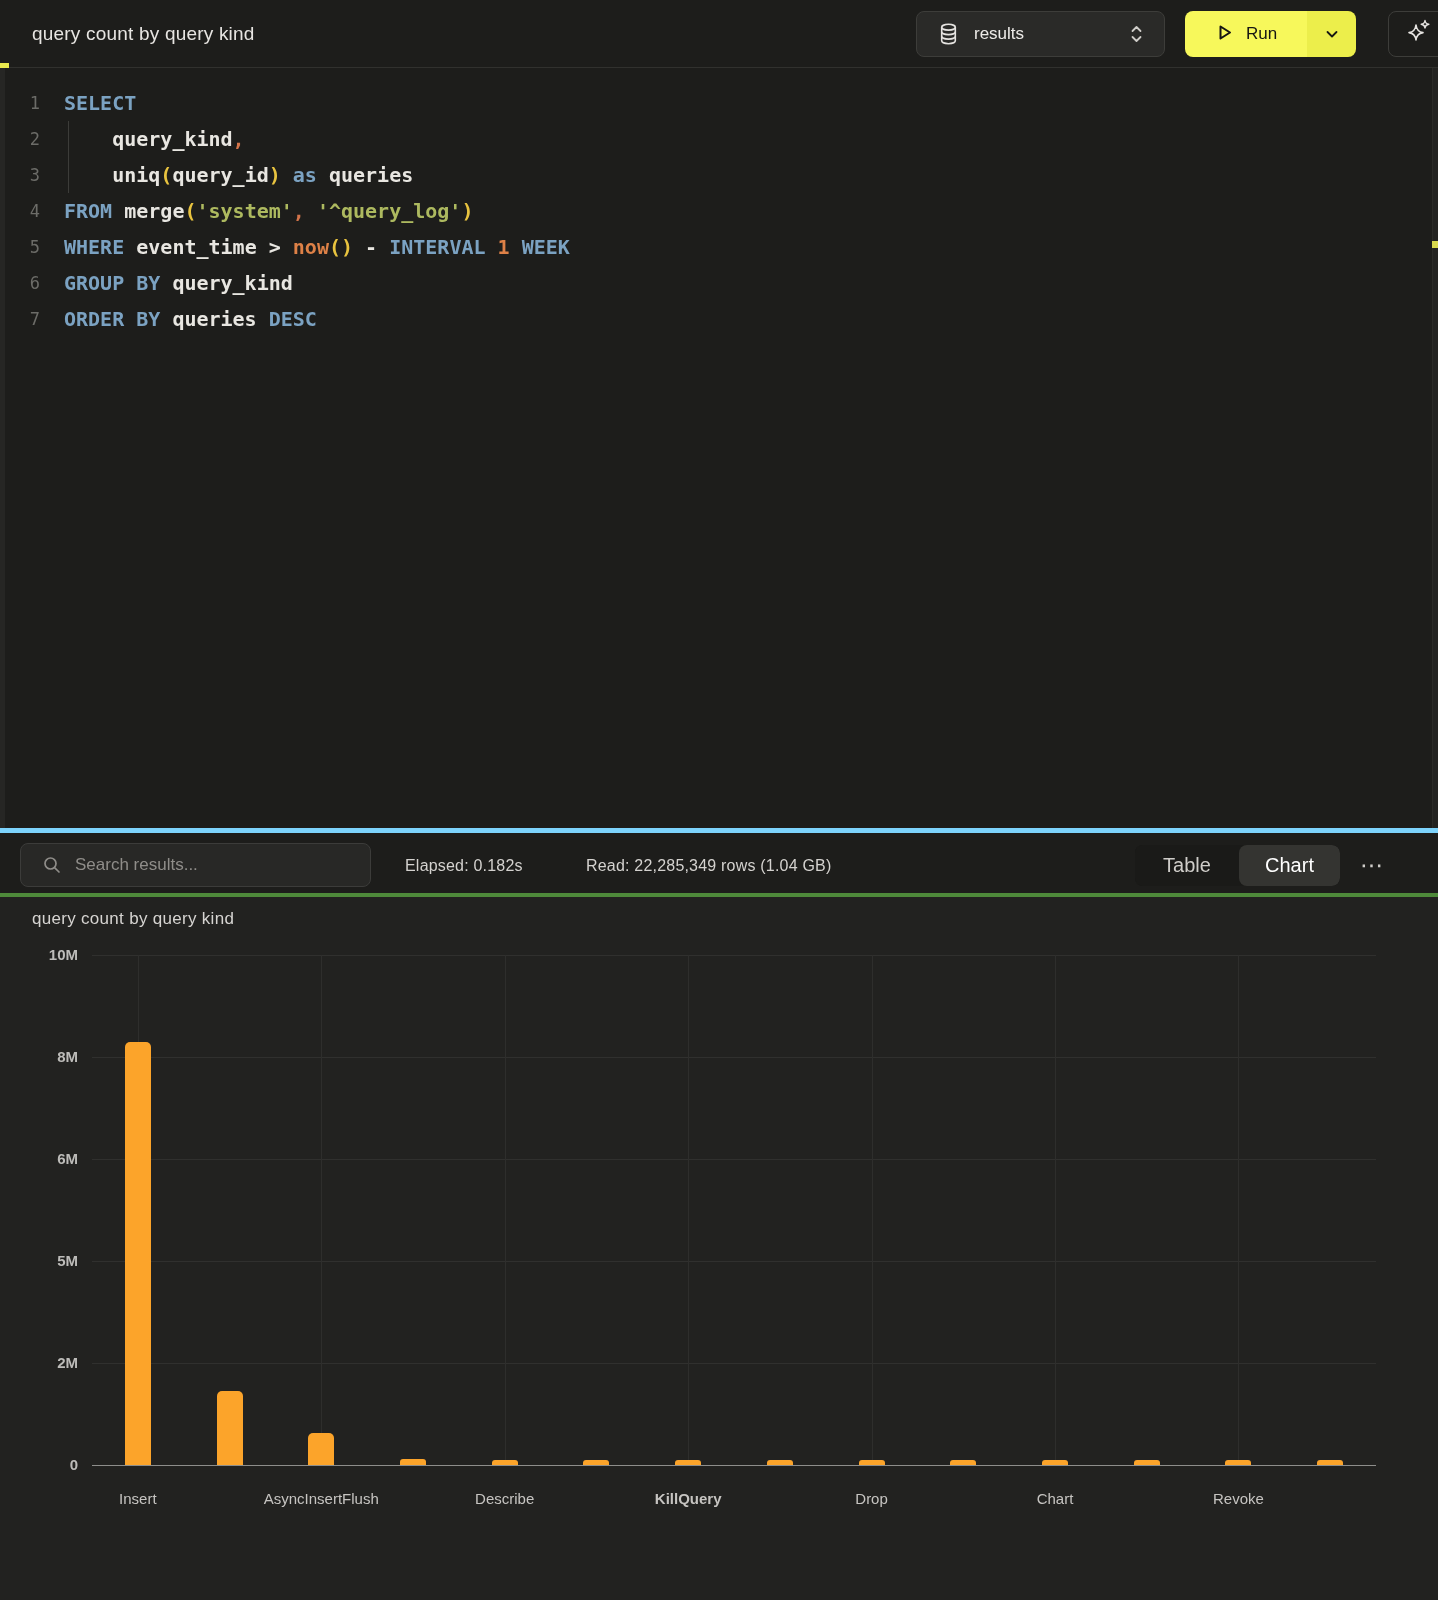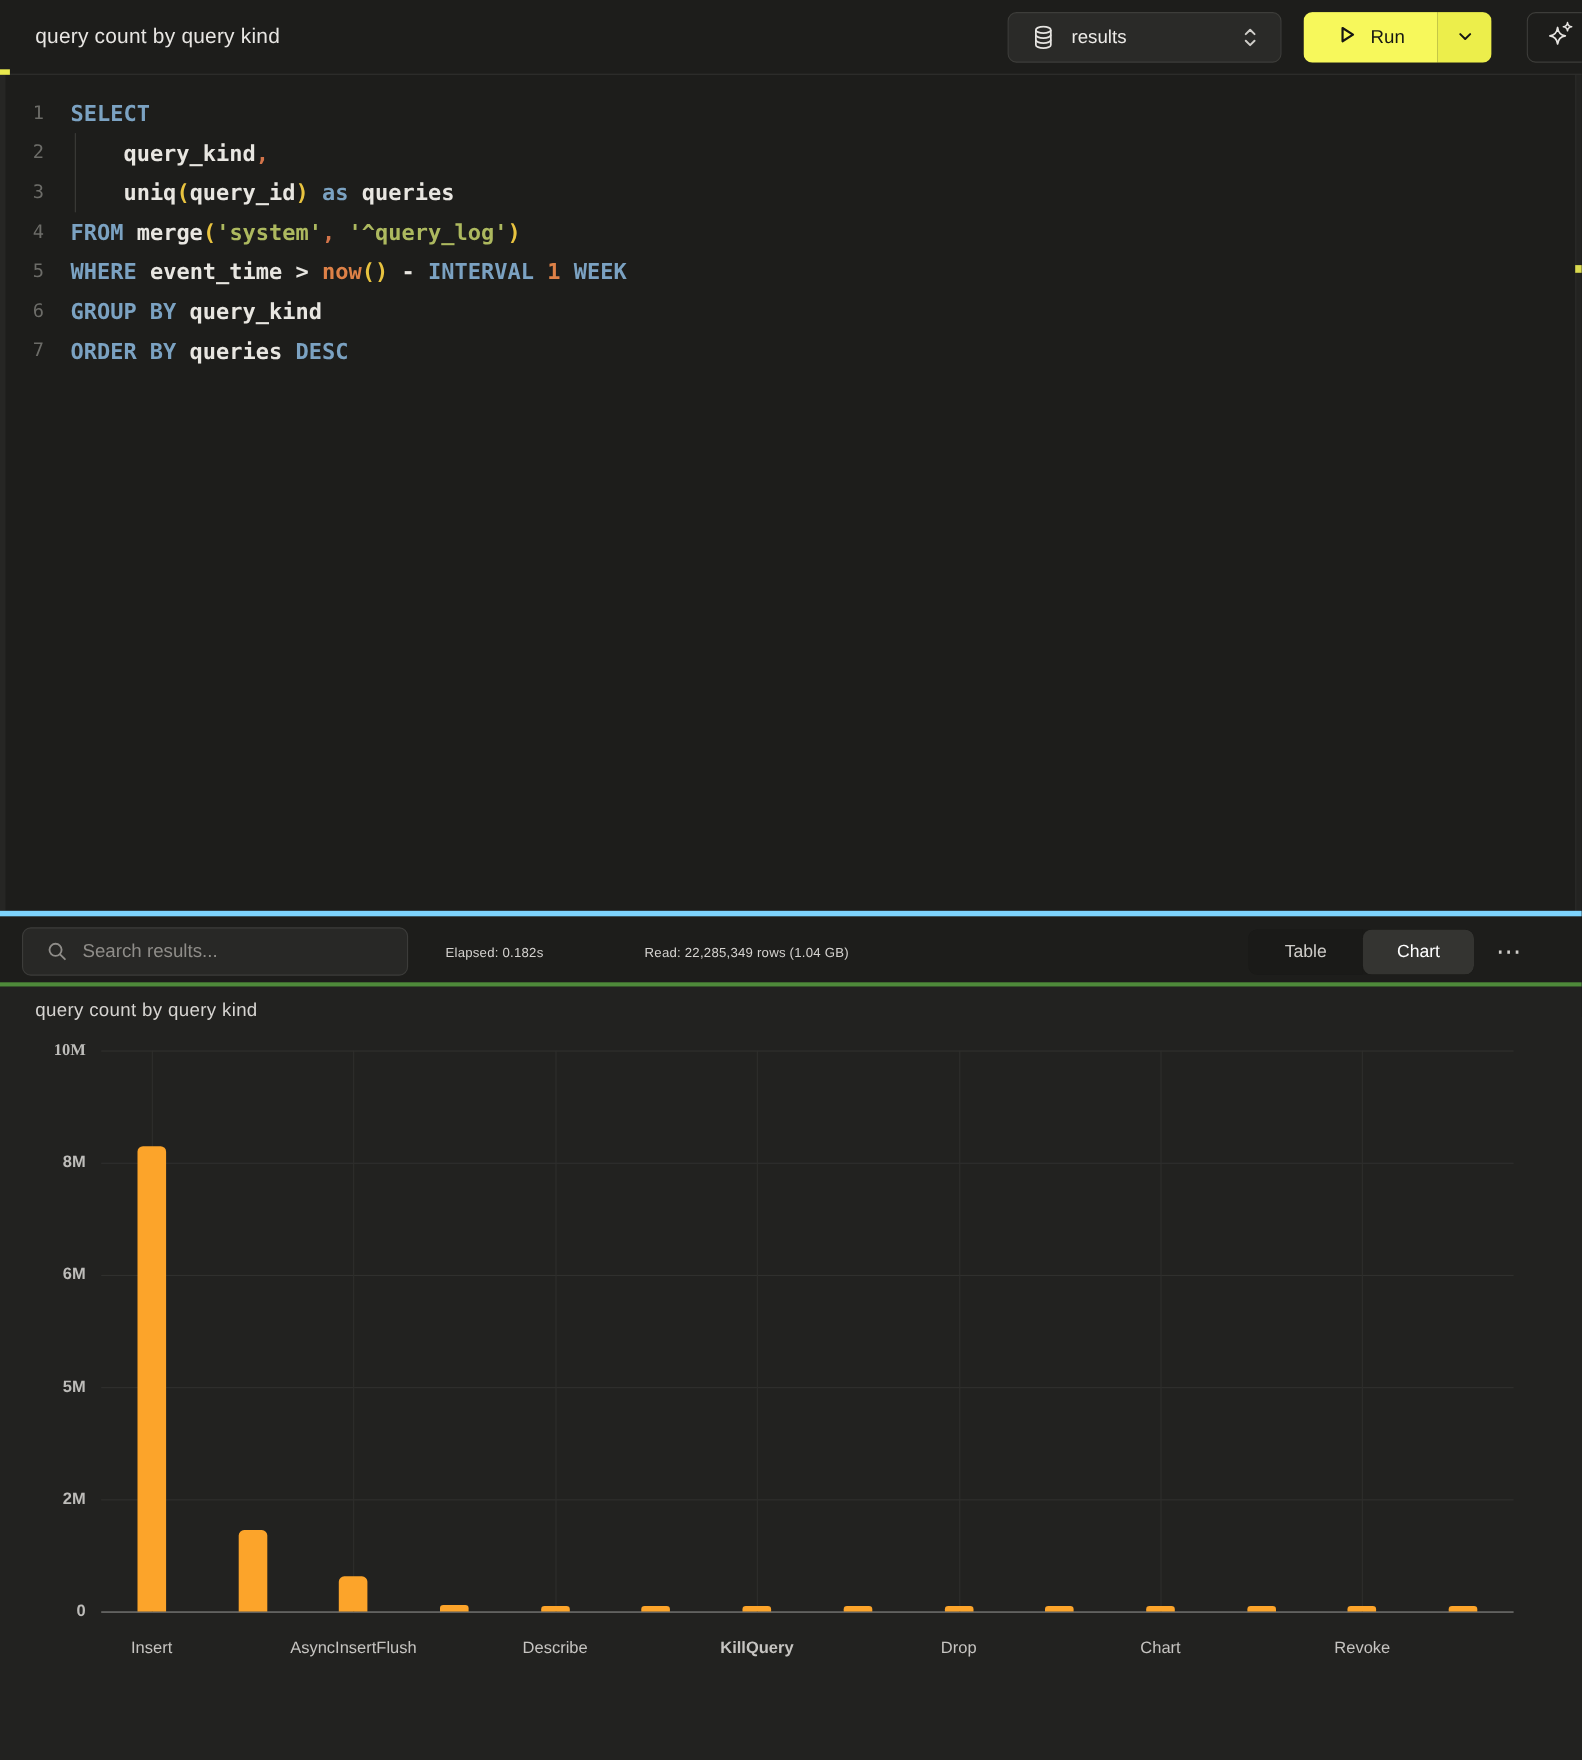--- a/index.html
+++ b/index.html
@@ -49,27 +49,27 @@
   .results-toolbar { position: absolute; left: 0; top: 828px; width: 1438px; height: 65px;
                      background: #1D1D1B; border-top: 5px solid #7dd3fc; }
   .search-box { position: absolute; left: 20px; top: 10px; width: 351px; height: 44px;
                 background: #282826; border: 1px solid #3C3C3A; border-radius: 8px;
                 display: flex; align-items: center; }
   .search-box svg { margin-left: 22px; flex: none; }
   .search-input { background: transparent; border: none; outline: none; color: #D6D4D1;
                   font-size: 17px; margin-left: 14px; width: 280px; font-family: "Liberation Sans", sans-serif; }
   .search-input::placeholder { color: #8F8D89; }
   .stat { position: absolute; top: 0; height: 65px; display: flex; align-items: center;
-          font-size: 12px; color: #D4D2CF; letter-spacing: .2px; }
+          font-size: 16px; color: #D4D2CF; letter-spacing: .2px; }
   .stat-elapsed { left: 405px; }
   .stat-read { left: 586px; }
   .view-toggle { position: absolute; left: 1135px; top: 12px; height: 41px; display: flex;
                  background: #1A1A18; border-radius: 8px; overflow: hidden; }
   .seg { height: 100%; display: flex; align-items: center; justify-content: center;
-         font-size: 16px; cursor: pointer; }
+         font-size: 20px; cursor: pointer; }
   .seg-table { width: 104px; color: #CFCDC9; background: #1A1A18; }
   .seg-chart { width: 101px; color: #FFFFFF; background: #343431; border-radius: 8px; }
   .more-btn { position: absolute; left: 1352px; top: 12px; width: 40px; height: 41px;
               display: flex; align-items: center; justify-content: center; color: #CFCDC9;
               font-size: 23px; letter-spacing: 1px; cursor: pointer; }
 
   
   .green-divider { position: absolute; left: 0; top: 893px; width: 1438px; height: 4px; background: #4E8A3A; }
 
   
@@ -174,21 +174,21 @@
         <div class="ytick" style="left: 18px; top: 559px;">0</div>
         <div class="gridline-h" style="left: 92px; top: 466px; width: 1284px;"></div>
         <div class="ytick" style="left: 18px; top: 457px;">2M</div>
         <div class="gridline-h" style="left: 92px; top: 364px; width: 1284px;"></div>
         <div class="ytick" style="left: 18px; top: 355px;">5M</div>
         <div class="gridline-h" style="left: 92px; top: 262px; width: 1284px;"></div>
         <div class="ytick" style="left: 18px; top: 253px;">6M</div>
         <div class="gridline-h" style="left: 92px; top: 160px; width: 1284px;"></div>
         <div class="ytick" style="left: 18px; top: 151px;">8M</div>
         <div class="gridline-h" style="left: 92px; top: 58px; width: 1284px;"></div>
-        <div class="ytick" style="left: 18px; top: 49px; font-family: Liberation Serif, serif;">10M</div>
+        <div class="ytick" style="left: 18px; top: 49px;">10M</div>
         <div class="gridline-v" style="left: 137.857px; top: 58px; height: 510px;"></div>
         <div class="gridline-v" style="left: 321.286px; top: 58px; height: 510px;"></div>
         <div class="gridline-v" style="left: 504.714px; top: 58px; height: 510px;"></div>
         <div class="gridline-v" style="left: 688.143px; top: 58px; height: 510px;"></div>
         <div class="gridline-v" style="left: 871.571px; top: 58px; height: 510px;"></div>
         <div class="gridline-v" style="left: 1055px; top: 58px; height: 510px;"></div>
         <div class="gridline-v" style="left: 1238.43px; top: 58px; height: 510px;"></div>
         <div class="bar" style="left: 124.857px; top: 144.7px; width: 26px; height: 423.3px; background: rgb(252, 164, 42); border-radius: 5px 5px 0px 0px;"></div>
         <div class="bar" style="left: 216.571px; top: 494.05px; width: 26px; height: 73.95px; background: rgb(252, 164, 42); border-radius: 5px 5px 0px 0px;"></div>
         <div class="bar" style="left: 308.286px; top: 536.38px; width: 26px; height: 31.62px; background: rgb(252, 164, 42); border-radius: 5px 5px 0px 0px;"></div>

